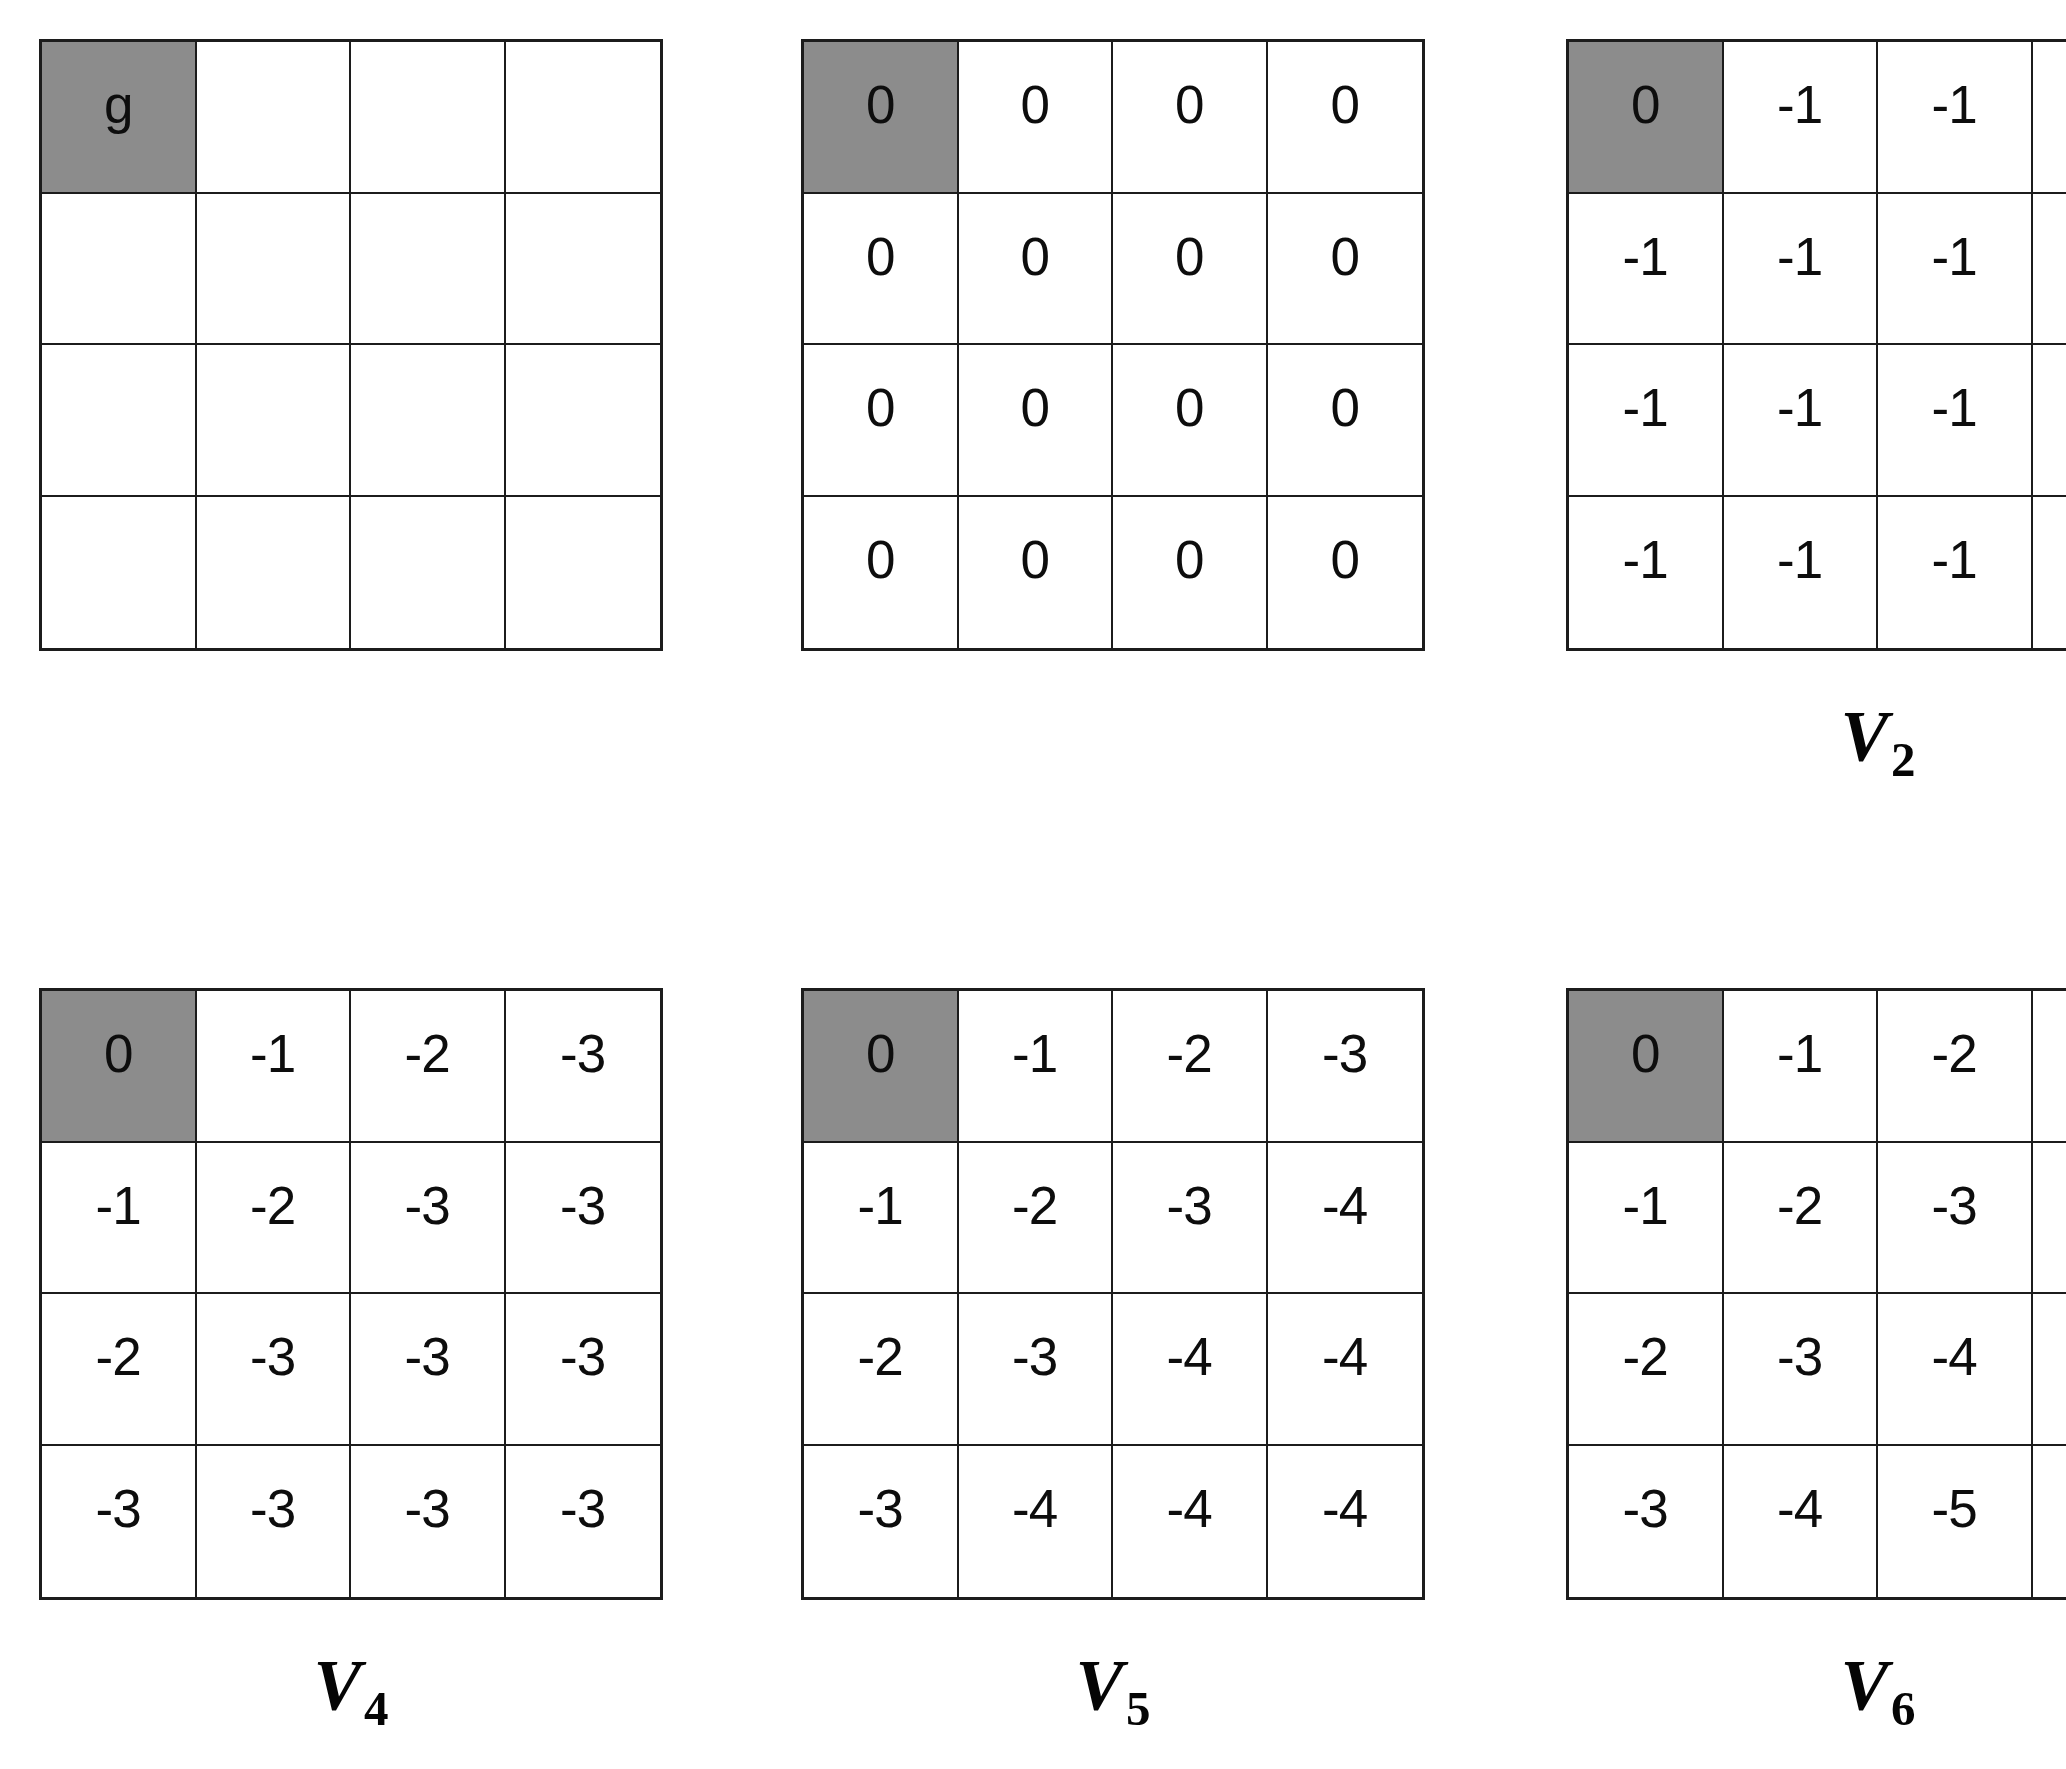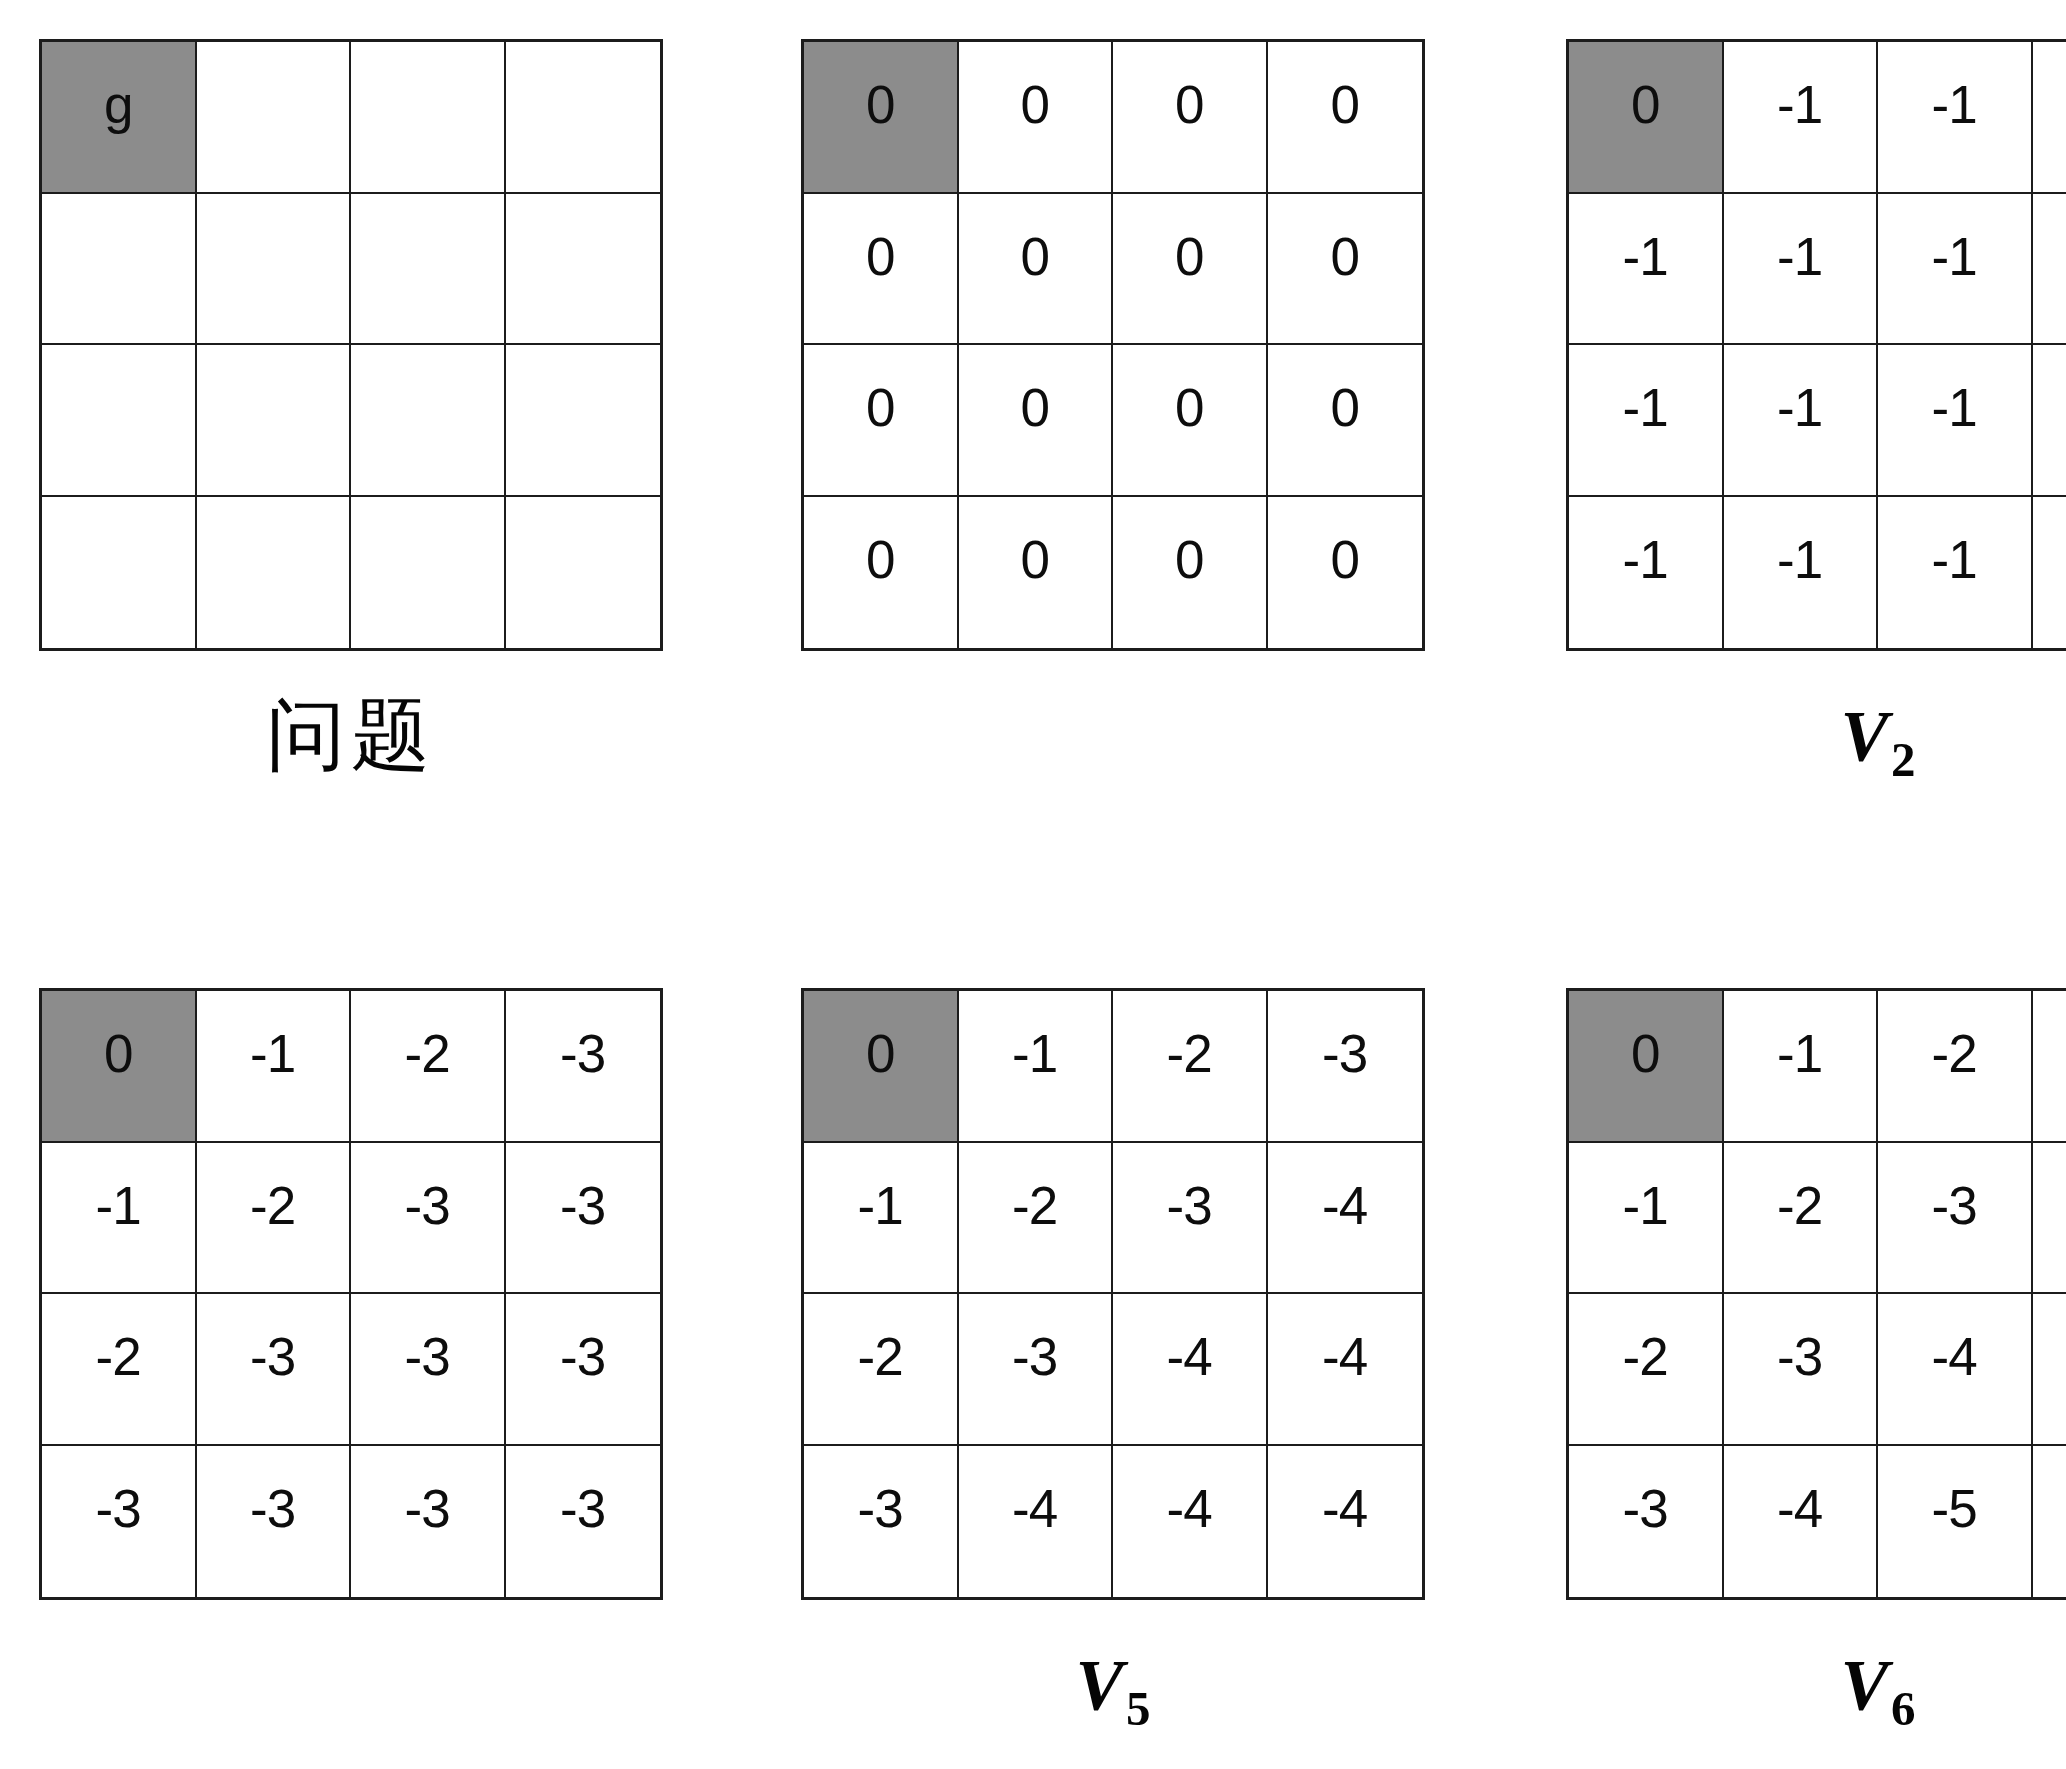--- a/index.html
+++ b/index.html
@@ -158,21 +158,20 @@
         <div class="cell lastrow">
           <span class="val"></span>
         </div>
         <div class="cell lastrow">
           <span class="val"></span>
         </div>
         <div class="cell lastcol lastrow">
           <span class="val"></span>
         </div>
       </div>
-      <div class="caption caption-cn">问题</div>
     </div>
     <div class="panel col1 rowA">
       <div class="grid">
         <div class="cell shaded">
           <span class="val">0</span>
         </div>
         <div class="cell">
           <span class="val">0</span>
         </div>
         <div class="cell">
@@ -316,20 +315,21 @@
         <div class="cell lastrow">
           <span class="val">-3</span>
         </div>
         <div class="cell lastrow">
           <span class="val">-3</span>
         </div>
         <div class="cell lastcol lastrow">
           <span class="val">-3</span>
         </div>
       </div>
+      <div class="caption caption-v"><span>V</span><span class="sub">4</span></div>
     </div>
     <div class="panel col1 rowB">
       <div class="grid">
         <div class="cell shaded">
           <span class="val">0</span>
         </div>
         <div class="cell">
           <span class="val">-1</span>
         </div>
         <div class="cell">

